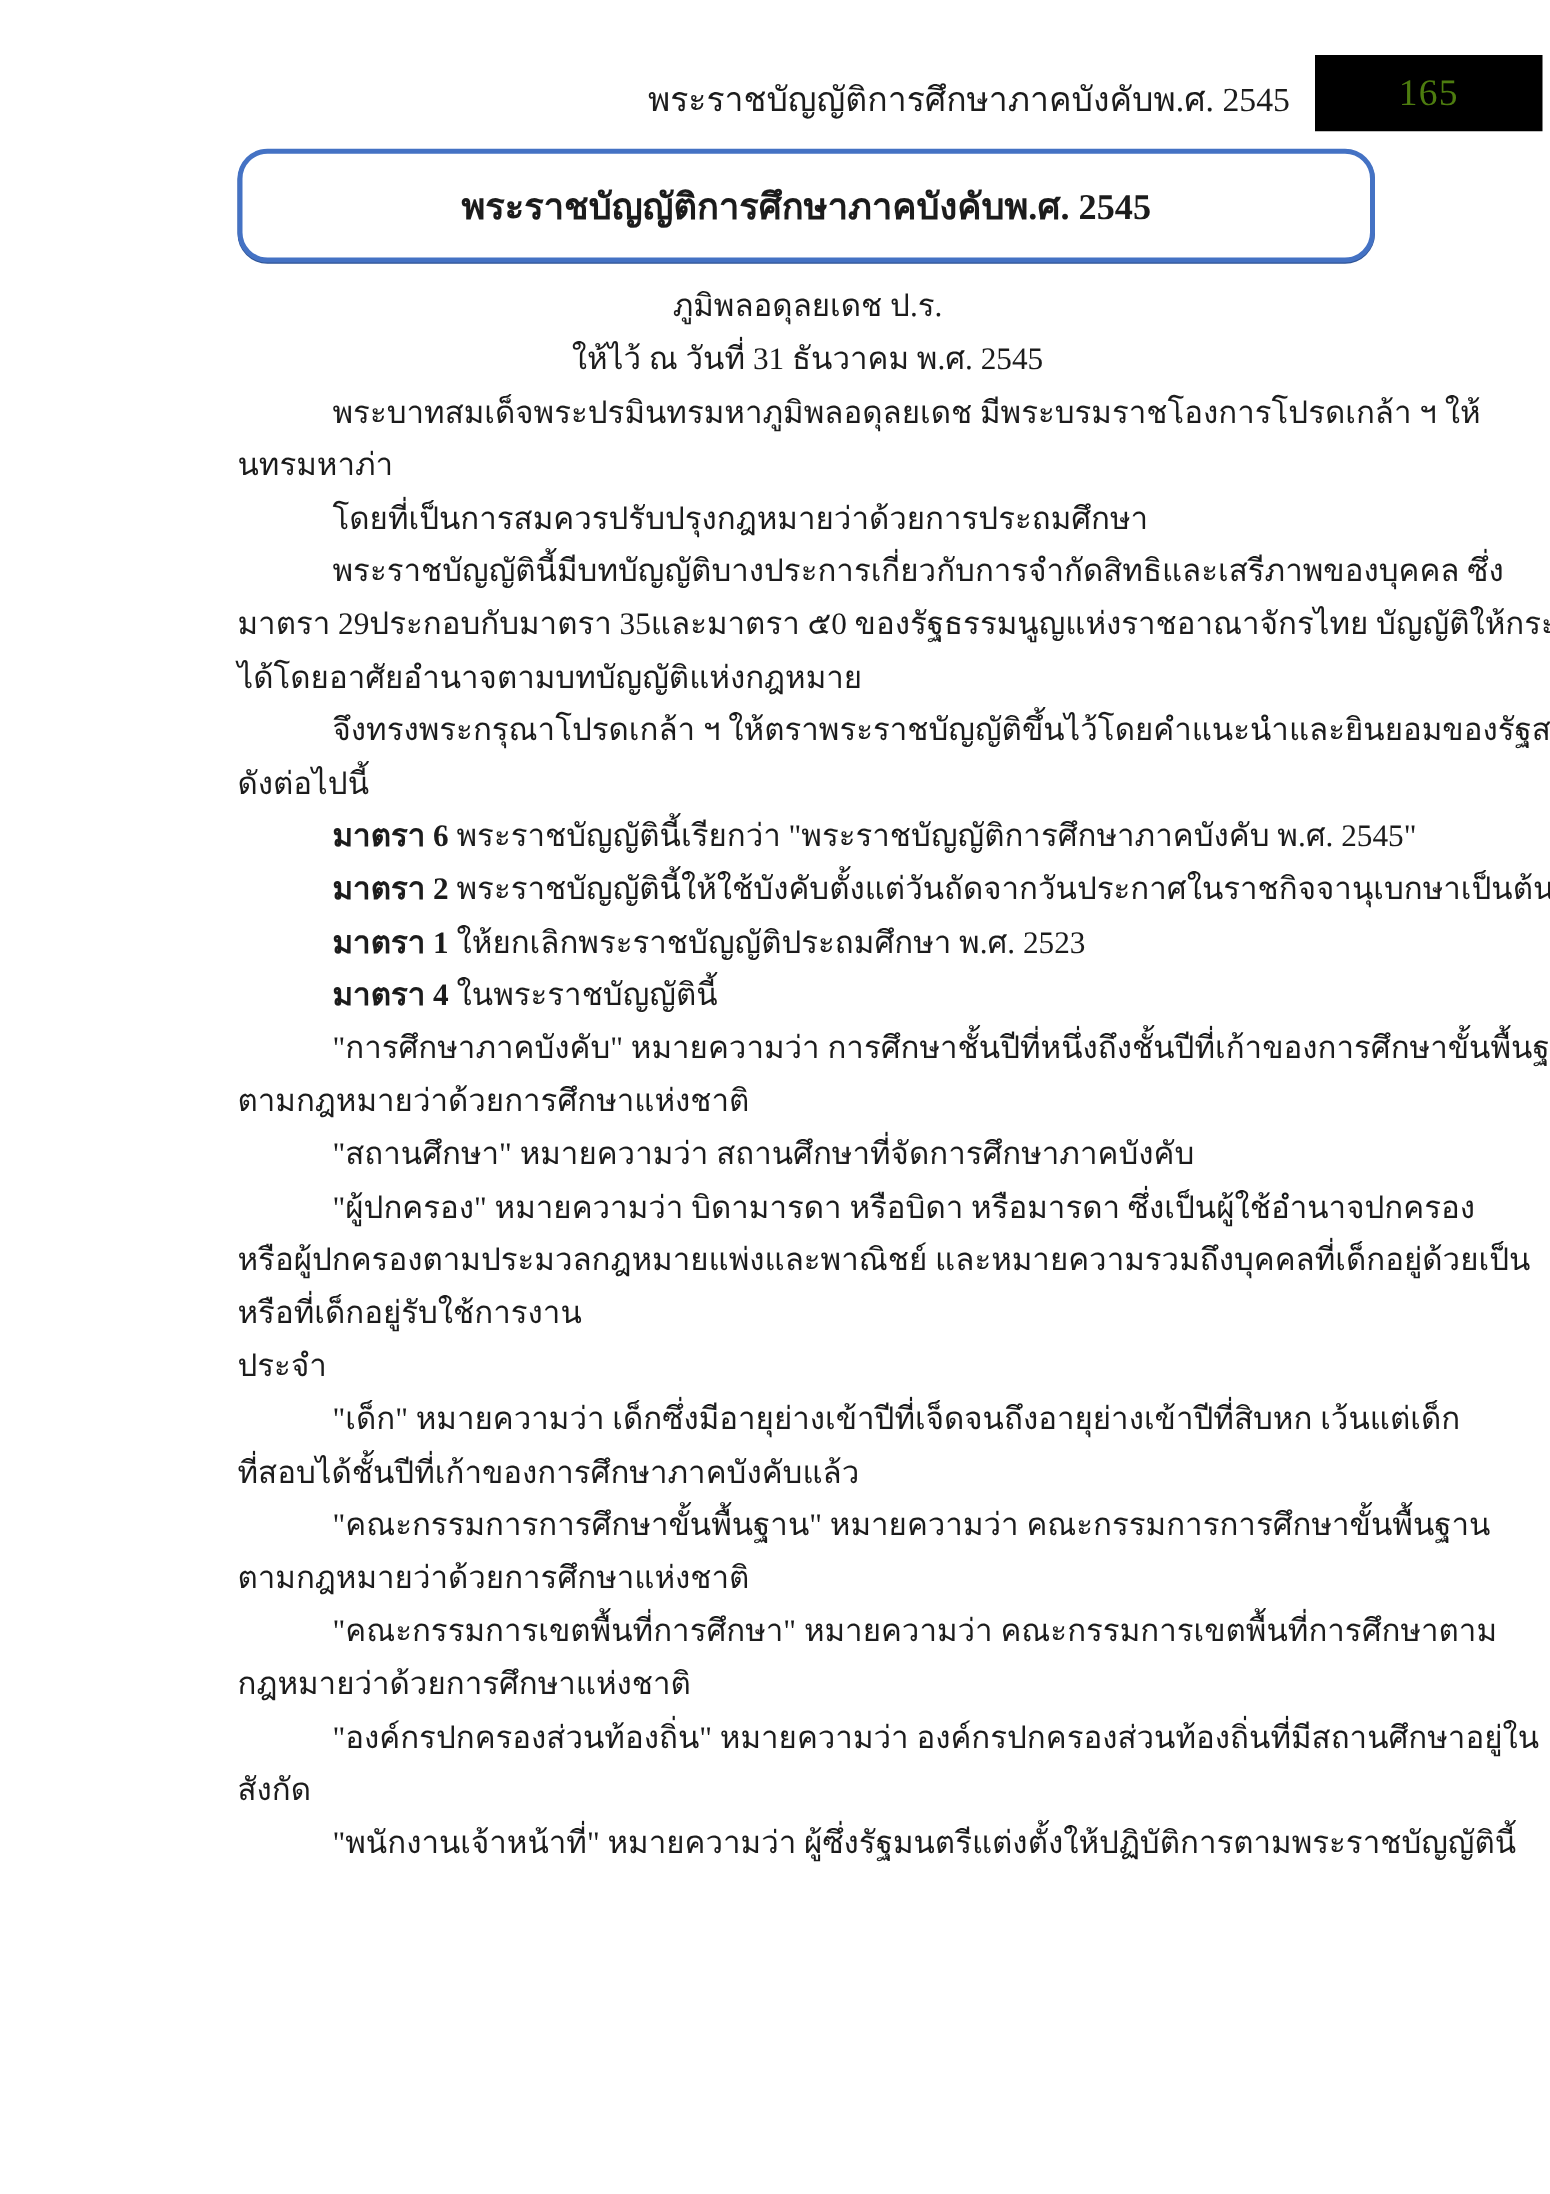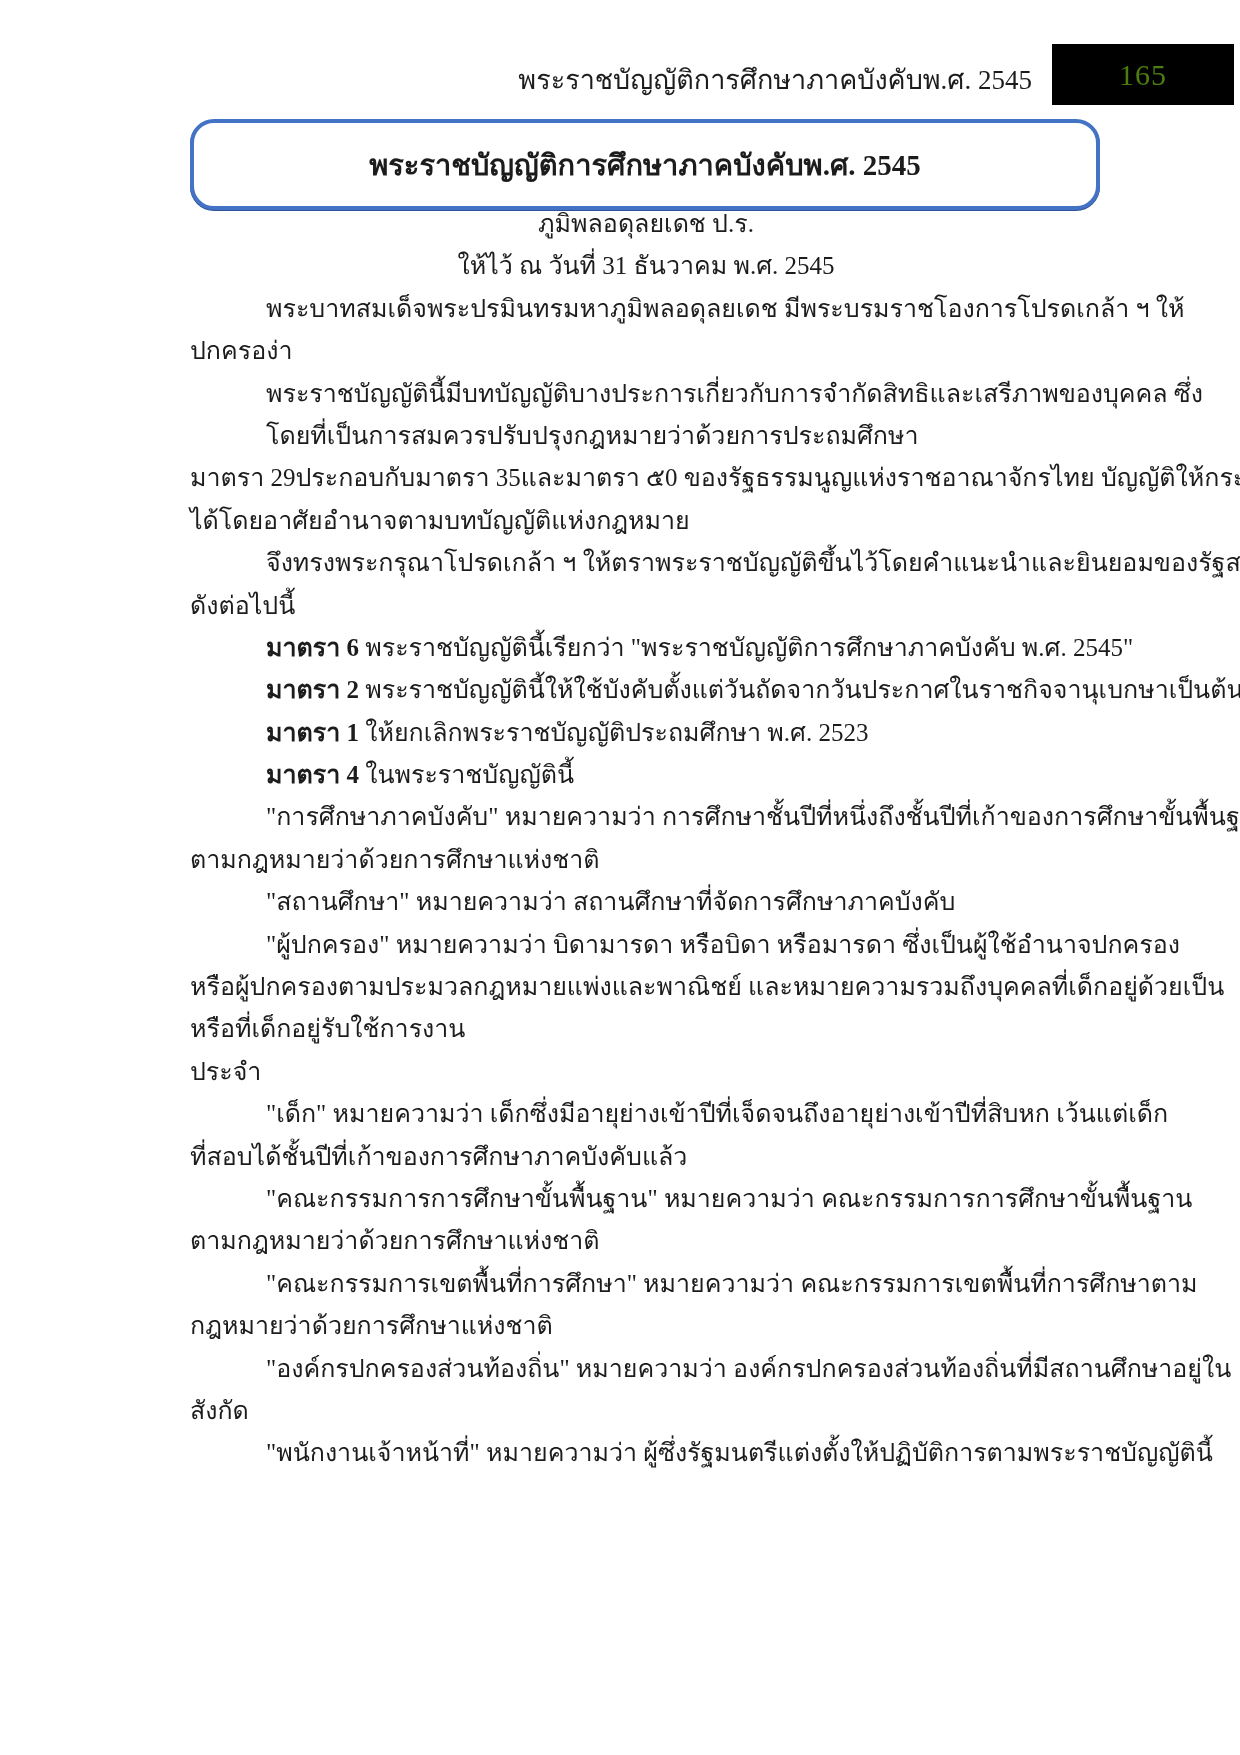--- a/index.html
+++ b/index.html
@@ -47,21 +47,21 @@
     display:flex;
     align-items:center;
     justify-content:center;
     font-size:29px;
     font-weight:bold;
     box-shadow:0 1px 0 #2e5395;
   }
   .body-lines {
     position:absolute;
     left:190px;
-    top:203px;
+    top:225px;
     width:912px;
     font-size:25px;
     line-height:42.4px;
     white-space:nowrap;
   }
   .line { height:42.4px; }
   .line.center { text-align:center; }
   .line.indent { text-indent:76px; }
   .line .bold { font-weight:bold; }
   .footer-bar {
@@ -129,23 +129,23 @@
   </div>
 
   <div class="title-box">
     <span>พระราชบัญญัติการศึกษาภาคบังคับพ.ศ. 2545</span>
   </div>
 
   <div class="body-lines" id="lines">
       <div class="line center">ภูมิพลอดุลยเดช ป.ร.</div>
       <div class="line center">ให้ไว้ ณ วันที่ 31 ธันวาคม พ.ศ. 2545</div>
       <div class="line indent">พระบาทสมเด็จพระปรมินทรมหาภูมิพลอดุลยเดช มีพระบรมราชโองการโปรดเกล้า ฯ ให้</div>
-      <div class="line left">ปกครอง่า</div>
+      <div class="line left">นทรมหาภ่า</div>
+      <div class="line indent">โดยที่เป็นการสมควรปรับปรุงกฎหมายว่าด้วยการประถมศึกษา</div>
       <div class="line indent">พระราชบัญญัตินี้มีบทบัญญัติบางประการเกี่ยวกับการจำกัดสิทธิและเสรีภาพของบุคคล ซึ่ง</div>
-      <div class="line indent">โดยที่เป็นการสมควรปรับปรุงกฎหมายว่าด้วยการประถมศึกษา</div>
       <div class="line left">มาตรา 29ประกอบกับมาตรา 35และมาตรา ๕0 ของรัฐธรรมนูญแห่งราชอาณาจักรไทย บัญญัติให้กระทำ</div>
       <div class="line left">ได้โดยอาศัยอำนาจตามบทบัญญัติแห่งกฎหมาย</div>
       <div class="line indent">จึงทรงพระกรุณาโปรดเกล้า ฯ ให้ตราพระราชบัญญัติขึ้นไว้โดยคำแนะนำและยินยอมของรัฐสภา</div>
       <div class="line left">ดังต่อไปนี้</div>
       <div class="line indent"><span class="bold">มาตรา 6</span> พระราชบัญญัตินี้เรียกว่า "พระราชบัญญัติการศึกษาภาคบังคับ พ.ศ. 2545"</div>
       <div class="line indent"><span class="bold">มาตรา 2</span> พระราชบัญญัตินี้ให้ใช้บังคับตั้งแต่วันถัดจากวันประกาศในราชกิจจานุเบกษาเป็นต้นไป</div>
       <div class="line indent"><span class="bold">มาตรา 1</span> ให้ยกเลิกพระราชบัญญัติประถมศึกษา พ.ศ. 2523</div>
       <div class="line indent"><span class="bold">มาตรา 4</span> ในพระราชบัญญัตินี้</div>
       <div class="line indent">"การศึกษาภาคบังคับ" หมายความว่า การศึกษาชั้นปีที่หนึ่งถึงชั้นปีที่เก้าของการศึกษาขั้นพื้นฐาน</div>
       <div class="line left">ตามกฎหมายว่าด้วยการศึกษาแห่งชาติ</div>

